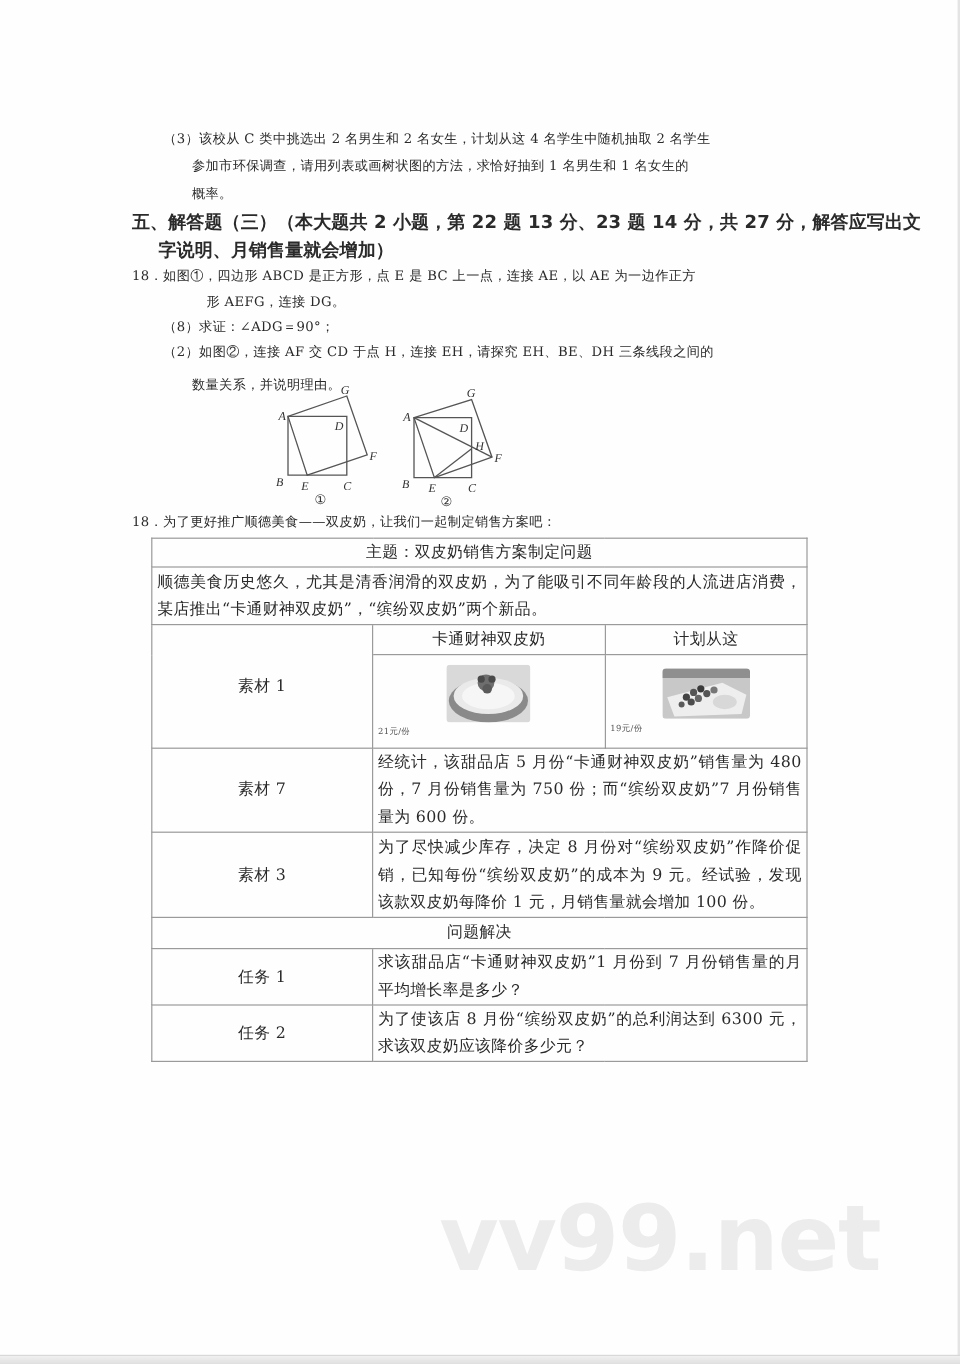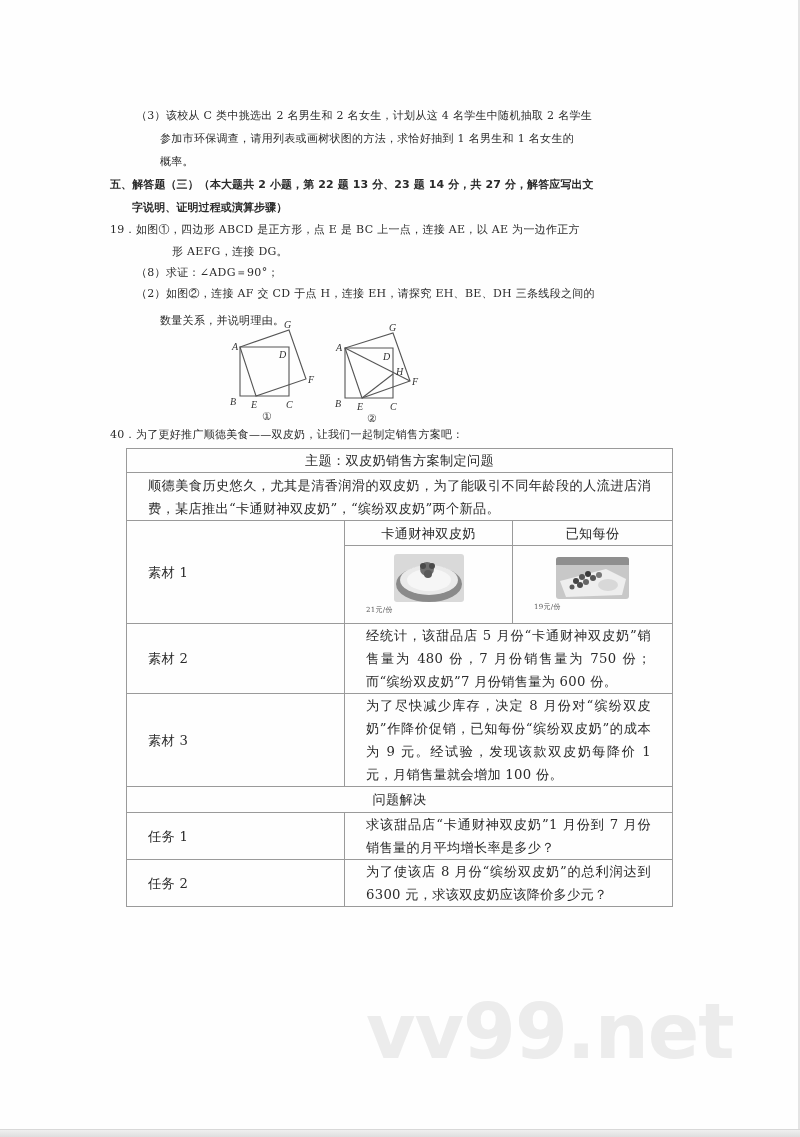--- a/index.html
+++ b/index.html
@@ -6,55 +6,55 @@
   body {
     width: 800px; height: 1137px; position: relative; overflow: hidden;
     background: #fefefe;
     font-family: "DejaVu Serif", "Liberation Serif", serif;
     color: #2a2a2a;
   }
   .page-edge { position: absolute; right: 0; top: 0; width: 2px; height: 1130px; background: #e4e4e4; }
   .bottom-band { position: absolute; left: 0; right: 0; top: 1129px; height: 8px;
     background: linear-gradient(#f0f0f0, #dcdcdc); border-top: 1px solid #d8d8d8; }
   .line { position: absolute; font-size: 11px; line-height: 18px; white-space: nowrap; letter-spacing: 0.3px; }
-  .bold { font-family: "DejaVu Sans", "Liberation Sans", sans-serif; font-weight: bold; font-size: 11px; letter-spacing: 0.1px; }
+  .bold { font-family: "DejaVu Sans", "Liberation Sans", sans-serif; font-weight: bold; font-size: 15px; letter-spacing: 0.1px; }
 
   .fig { position: absolute; }
   .fig svg text { font-family: "Liberation Serif", "DejaVu Serif", serif; font-style: italic; font-size: 10px; fill: #333; }
   .fig svg .cap { font-style: normal; font-size: 11px; }
 
   table.exam {
     position: absolute; left: 126px; top: 448px; width: 547px;
     border-collapse: collapse; font-size: 13.2px; letter-spacing: 0.3px;
   }
-  table.exam td { border: 1px solid #9a9a9a; padding: 0 21px; vertical-align: middle; line-height: 23px; margin-left: 20px; }
+  table.exam td { border: 1px solid #9a9a9a; padding: 0 4px; vertical-align: middle; line-height: 23px; margin-left: 20px; }
   td.center { text-align: center; }
-  td.lbl { width: 175px; text-align: left; }
+  td.lbl { width: 175px; text-align: center; }
   td.txt { text-align: justify; padding: 0 3px; }
   .pic { display: block; margin: 0 auto; border-radius: 3px; }
   .price { display: block; text-align: left; font-size: 7px; line-height: 10px; margin-top: 3px; color: #555; }
 
   .watermark {
     position: absolute; left: 366px; top: 992px; font-family: "DejaVu Sans", "Liberation Sans", sans-serif;
     font-weight: bold; font-size: 76px; letter-spacing: -1px; color: #ececec; line-height: 80px;
   }
 </style>
 </head>
 <body>
 
 <div class="page-edge"></div>
 
 <div class="line" style="left:136px; top:107px;">（3）该校从 C 类中挑选出 2 名男生和 2 名女生，计划从这 4 名学生中随机抽取 2 名学生</div>
 <div class="line" style="left:160px; top:130px;">参加市环保调查，请用列表或画树状图的方法，求恰好抽到 1 名男生和 1 名女生的</div>
 <div class="line" style="left:160px; top:153px;">概率。</div>
 
 <div class="line bold" style="left:110px; top:176px;">五、解答题（三）（本大题共 2 小题，第 22 题 13 分、23 题 14 分，共 27 分，解答应写出文</div>
-<div class="line bold" style="left:132px; top:199px;">字说明、证明过程或演算步骤）</div>
+<div class="line bold" style="left:132px; top:199px;">字说明、月销售量就会增加）</div>
 
-<div class="line" style="left:110px; top:221px;">19．如图①，四边形 ABCD 是正方形，点 E 是 BC 上一点，连接 AE，以 AE 为一边作正方</div>
+<div class="line" style="left:110px; top:221px;">18．如图①，四边形 ABCD 是正方形，点 E 是 BC 上一点，连接 AE，以 AE 为一边作正方</div>
 <div class="line" style="left:132px; top:243px;margin-left:40px;">形 AEFG，连接 DG。</div>
 <div class="line" style="left:136px; top:264px;">（8）求证：∠ADG＝90°；</div>
 <div class="line" style="left:136px; top:285px;">（2）如图②，连接 AF 交 CD 于点 H，连接 EH，请探究 EH、BE、DH 三条线段之间的</div>
 <div class="line" style="left:160px; top:312px;">数量关系，并说明理由。</div>
 
 <div class="fig" style="left:225px; top:318px;">
   <svg width="100" height="108" viewBox="225 318 100 108">
     <g stroke="#555" stroke-width="1.1" fill="none">
       <polygon points="240,347 289,347 289,396 240,396"></polygon>
       <polygon points="240,347 256,396 306,379 289,330"></polygon>
@@ -83,34 +83,34 @@
     <text x="389" y="331">G</text>
     <text x="396" y="375">H</text>
     <text x="412" y="385">F</text>
     <text x="335" y="407">B</text>
     <text x="357" y="410">E</text>
     <text x="390" y="410">C</text>
     <text class="cap" x="367" y="422">②</text>
   </svg>
 </div>
 
-<div class="line" style="left:110px; top:426px;">40．为了更好推广顺德美食——双皮奶，让我们一起制定销售方案吧：</div>
+<div class="line" style="left:110px; top:426px;">18．为了更好推广顺德美食——双皮奶，让我们一起制定销售方案吧：</div>
 
 <table class="exam">
   <tbody>
       <tr style="height:24px;">
     <td class="center" colspan="3">主题：双皮奶销售方案制定问题</td>
   </tr>
   <tr style="height:48px;">
     <td class="txt" colspan="3" style="line-height:23px;">顺德美食历史悠久，尤其是清香润滑的双皮奶，为了能吸引不同年龄段的人流进店消费，某店推出“卡通财神双皮奶”，“缤纷双皮奶”两个新品。</td>
   </tr>
   <tr style="height:25px;">
     <td class="lbl" rowspan="2">素材 1</td>
     <td class="center">卡通财神双皮奶</td>
-    <td class="center">已知每份</td>
+    <td class="center">计划从这</td>
   </tr>
   <tr style="height:78px;">
     <td class="center" style="line-height:normal;">
       <svg class="pic" width="70" height="48" viewBox="0 0 70 48">
         <rect width="70" height="48" fill="#d9d9d9"></rect>
         <ellipse cx="35" cy="30" rx="33" ry="18" fill="#8a8a8a"></ellipse>
         <ellipse cx="35" cy="26" rx="29" ry="15" fill="#eaeaea"></ellipse>
         <ellipse cx="35" cy="26" rx="22" ry="11" fill="#f6f6f6"></ellipse>
         <circle cx="33" cy="15" r="7" fill="#6e6e6e"></circle>
         <circle cx="29" cy="12" r="3" fill="#4a4a4a"></circle>
@@ -131,21 +131,21 @@
         <circle cx="30" cy="25" r="3" fill="#666"></circle>
         <circle cx="37" cy="21" r="3" fill="#555"></circle>
         <circle cx="16" cy="30" r="2.5" fill="#5a5a5a"></circle>
         <circle cx="43" cy="18" r="3" fill="#777"></circle>
         <ellipse cx="52" cy="28" rx="10" ry="6" fill="#d8d8d8"></ellipse>
       </svg>
       <span class="price">19元/份</span>
     </td>
   </tr>
   <tr style="height:70px;">
-    <td class="lbl">素材 2</td>
+    <td class="lbl">素材 7</td>
     <td class="txt" colspan="2">经统计，该甜品店 5 月份“卡通财神双皮奶”销售量为 480 份，7 月份销售量为 750 份；而“缤纷双皮奶”7 月份销售量为 600 份。</td>
   </tr>
   <tr style="height:71px;">
     <td class="lbl">素材 3</td>
     <td class="txt" colspan="2">为了尽快减少库存，决定 8 月份对“缤纷双皮奶”作降价促销，已知每份“缤纷双皮奶”的成本为 9 元。经试验，发现该款双皮奶每降价 1 元，月销售量就会增加 100 份。</td>
   </tr>
   <tr style="height:26px;">
     <td class="center" colspan="3">问题解决</td>
   </tr>
   <tr style="height:47px;">

